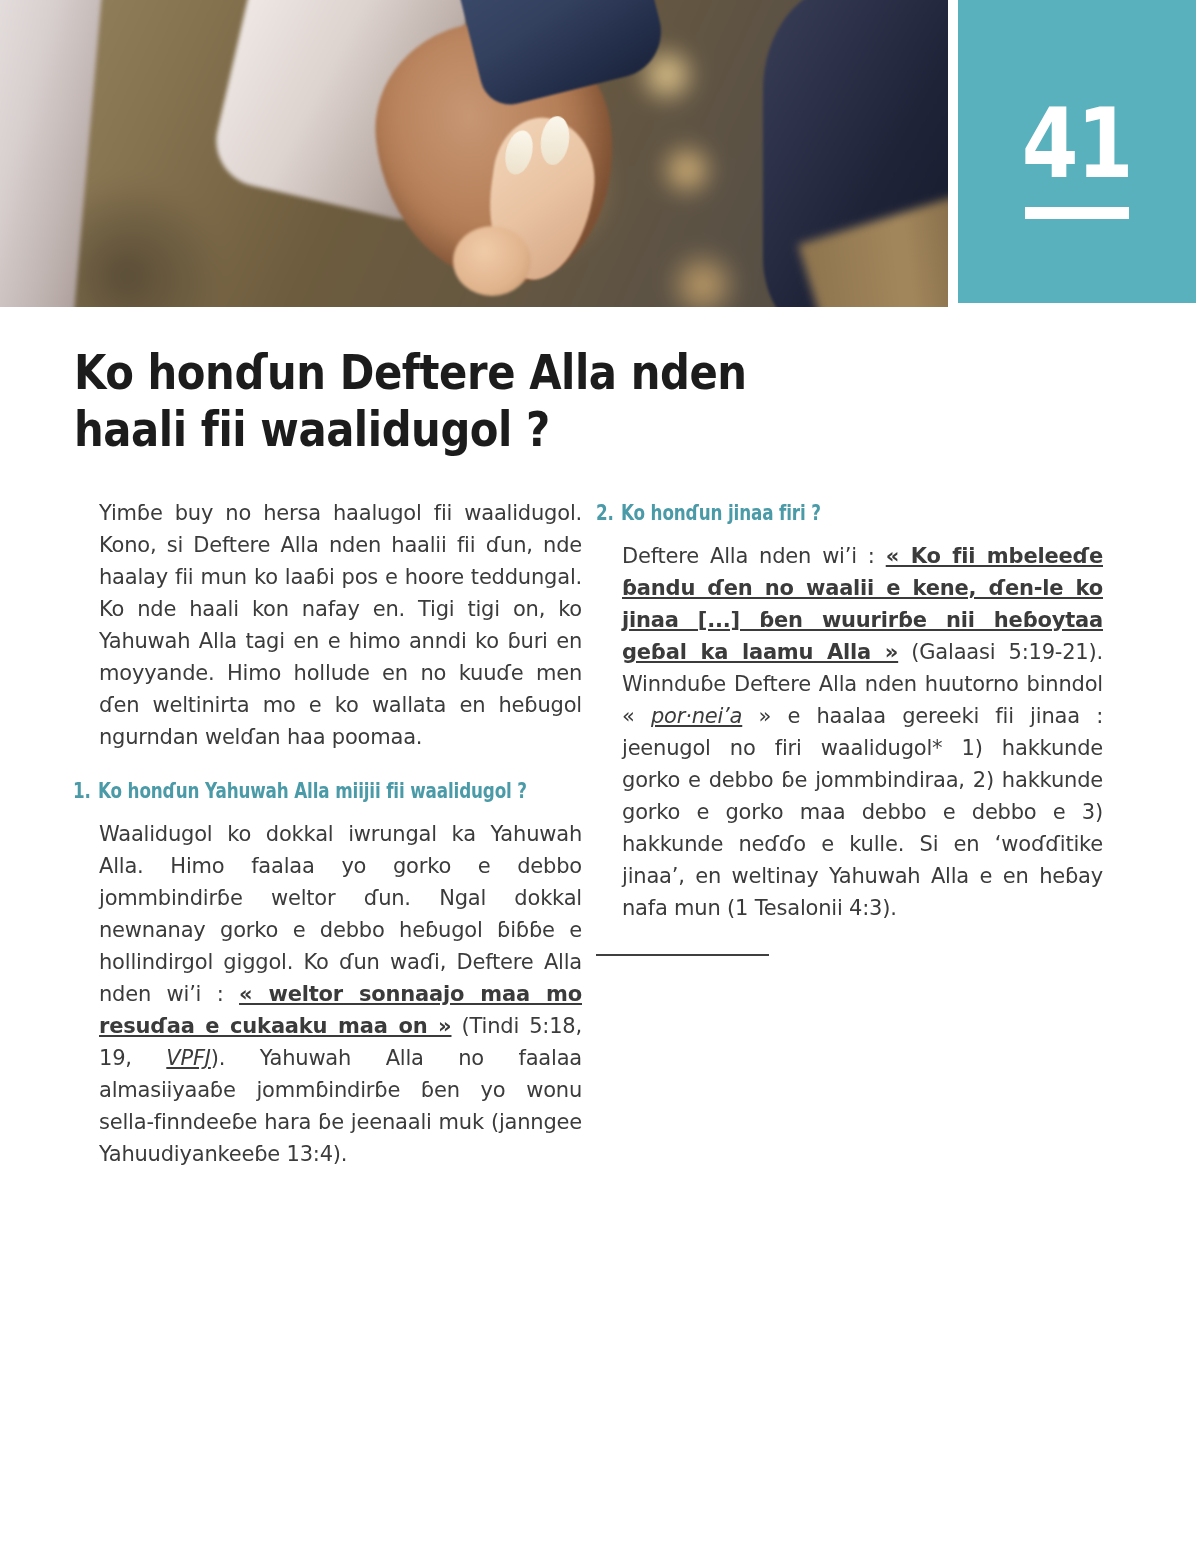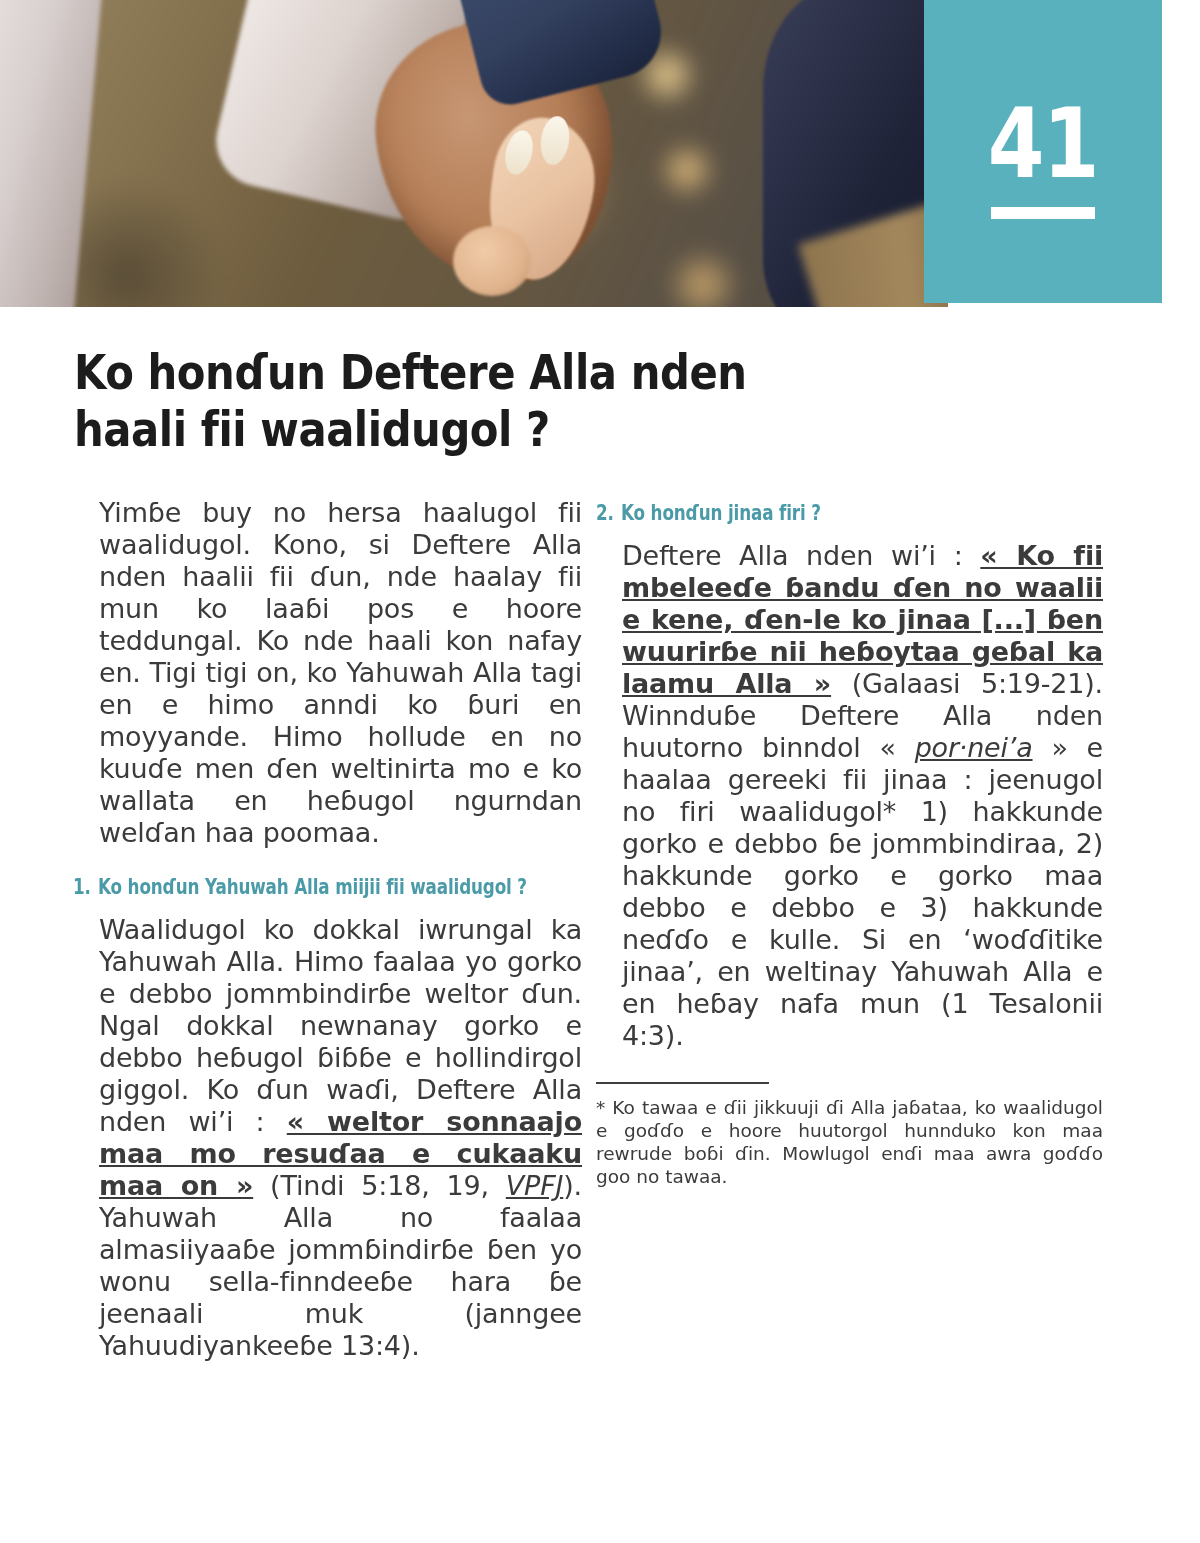--- a/index.html
+++ b/index.html
@@ -80,21 +80,21 @@
   }
   .ph-nail {
     position: absolute; background: linear-gradient(175deg, #fbf7ec 0%, #ece1cb 100%);
     border-radius: 50%; filter: blur(.6px);
   }
   .ph-nail-1 { left: 506px; top: 130px; width: 26px; height: 45px; transform: rotate(14deg); }
   .ph-nail-2 { left: 541px; top: 116px; width: 28px; height: 49px; transform: rotate(8deg); }
 
   
   .chapter-box {
-    position: absolute; left: 924px; top: 0;
+    position: absolute; left: 958px; top: 0;
     width: 238px; height: 303px;
     background: var(--teal, #58b1bc);
     display: flex; flex-direction: column; align-items: center; justify-content: center;
     padding-top: 12px; box-sizing: border-box;
   }
   .chapter-number {
     font-size: 96px; font-weight: bold; color: #ffffff;
     line-height: 1; transform: scaleX(.85); letter-spacing: -2px;
   }
   .chapter-underline {
@@ -111,21 +111,21 @@
     transform: scaleX(.87); transform-origin: left top;
   }
 
   
   .col { position: absolute; top: 497px; }
   .col-left  { left: 73px;  width: 509px; }
   .col-right { left: 596px; width: 507px; }
 
   .body-par {
     margin: 0 0 0 26px;
-    font-size: 27px; line-height: 32px;
+    font-size: 21px; line-height: 32px;
     letter-spacing: -0.2px;
     text-align: justify;
     color: var(--body-text, #3b3b3b);
   }
   .seg-b { font-weight: bold; text-decoration: underline; }
   .seg-i { font-style: italic; text-decoration: underline; }
 
   .section-heading {
     margin: 26px 0 15px 0;
     font-size: 21px; font-weight: bold;
@@ -177,16 +177,15 @@
   <div class="col col-left">
     <p class="body-par"><span>Yimɓe buy no hersa haalugol fii waalidugol. Kono, si Deftere Alla nden haalii fii ɗun, nde haalay fii mun ko laaɓi pos e hoore teddungal. Ko nde haali kon nafay en. Tigi tigi on, ko Yahuwah Alla tagi en e himo anndi ko ɓuri en moyyande. Himo hollude en no kuuɗe men ɗen weltinirta mo e ko wallata en heɓugol ngurndan welɗan haa poomaa.</span></p>
     <h2 class="section-heading"><span class="sec-num">1.</span><span class="sec-title">Ko honɗun Yahuwah Alla miijii fii waalidugol ?</span></h2>
     <p class="body-par"><span>Waalidugol ko dokkal iwrungal ka Yahuwah Alla. Himo faalaa yo gorko e debbo jommbindirɓe weltor ɗun. Ngal dokkal newnanay gorko e debbo heɓugol ɓiɓɓe e hollindirgol giggol. Ko ɗun waɗi, Deftere Alla nden wi’i : </span><span class="seg-b">« weltor sonnaajo maa mo resuɗaa e cukaaku maa on »</span><span> (Tindi 5:18, 19, </span><span class="seg-i">VPFJ</span><span>). Yahuwah Alla no faalaa almasiiyaaɓe jommɓindirɓe ɓen yo wonu sella-finndeeɓe hara ɓe jeenaali muk (janngee Yahuudiyankeeɓe 13:4).</span></p>
   </div>
 
   <div class="col col-right">
     <h2 class="section-heading"><span class="sec-num">2.</span><span class="sec-title">Ko honɗun jinaa firi ?</span></h2>
     <p class="body-par"><span>Deftere Alla nden wi’i : </span><span class="seg-b">« Ko fii mbeleeɗe ɓandu ɗen no waalii e kene, ɗen-le ko jinaa [...] ɓen wuurirɓe nii heɓoytaa geɓal ka laamu Alla »</span><span> (Galaasi 5:19-21). Winnduɓe Deftere Alla nden huutorno binndol « </span><span class="seg-i">por·nei’a</span><span> » e haalaa gereeki fii jinaa : jeenugol no firi waalidugol* 1) hakkunde gorko e debbo ɓe jommbindiraa, 2) hakkunde gorko e gorko maa debbo e debbo e 3) hakkunde neɗɗo e kulle. Si en ‘woɗɗitike jinaa’, en weltinay Yahuwah Alla e en heɓay nafa mun (1 Tesalonii 4:3).</span></p>
     <div class="footnote-rule"></div>
-    <p class="footnote">* Ko tawaa e ɗii jikkuuji ɗi Alla jaɓataa, ko waalidugol e goɗɗo e hoore huutorgol hunnduko kon maa rewrude boɓi ɗin. Mowlugol enɗi maa awra goɗɗo goo no tawaa.</p>
   </div>
 
 </div>
 
 </body></html>

